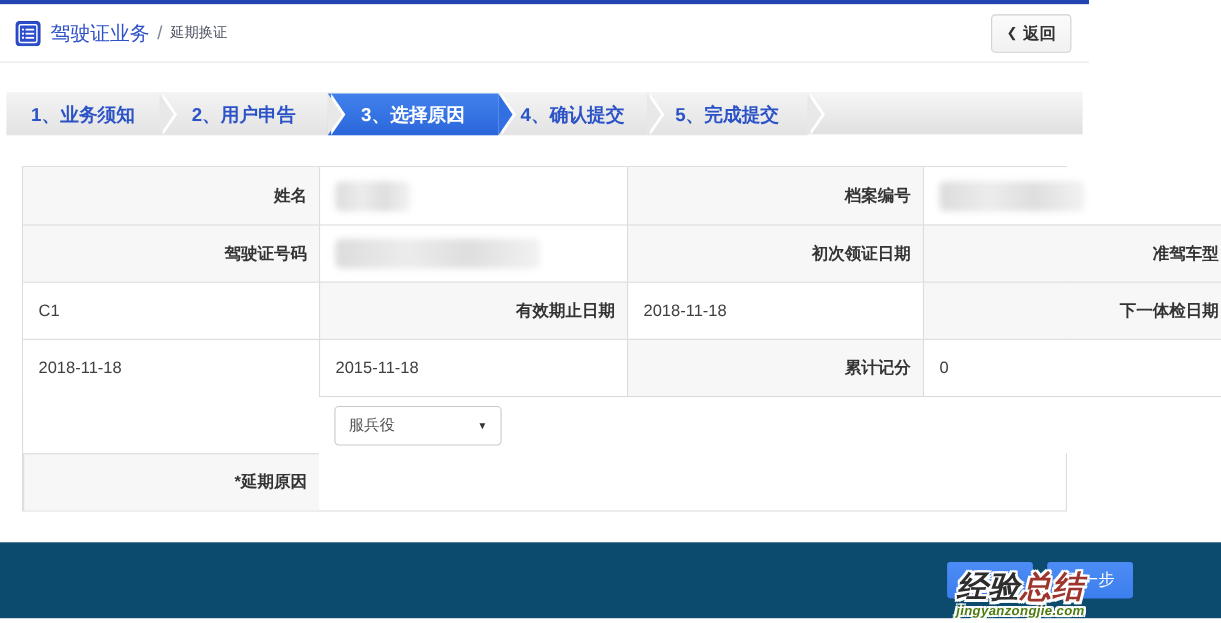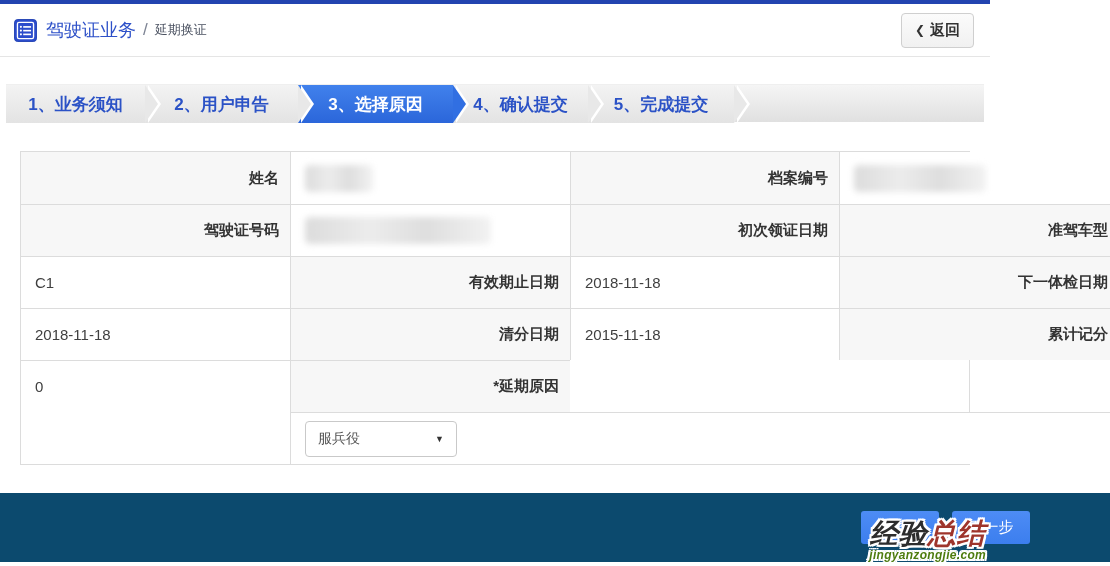--- a/index.html
+++ b/index.html
@@ -129,32 +129,31 @@
 
     <div class="cell lbl">初次领证日期</div>
     <div class="cell lbl">准驾车型</div>
     <div class="cell val">C1</div>
 
     <div class="cell lbl">有效期止日期</div>
     <div class="cell val">2018-11-18</div>
     <div class="cell lbl">下一体检日期</div>
     <div class="cell val">2018-11-18</div>
 
-    <div class="cell lbl">清分日期</div>
     <div class="cell val">2015-11-18</div>
     <div class="cell lbl">累计记分</div>
     <div class="cell val">0</div>
 
-    <div class="cell lbl">*延期原因</div>
     <div class="cell val reason-val">
       <div class="select-box">
         <span>服兵役</span>
         <span class="caret">▼</span>
       </div>
     </div>
+    <div class="cell lbl">*延期原因</div>
   </div>
 
   <div class="footer-band">
     <div class="footer-buttons">
       <button class="btn">上一步</button>
       <button class="btn">下一步</button>
     </div>
   </div>
 
   <div class="watermark">

